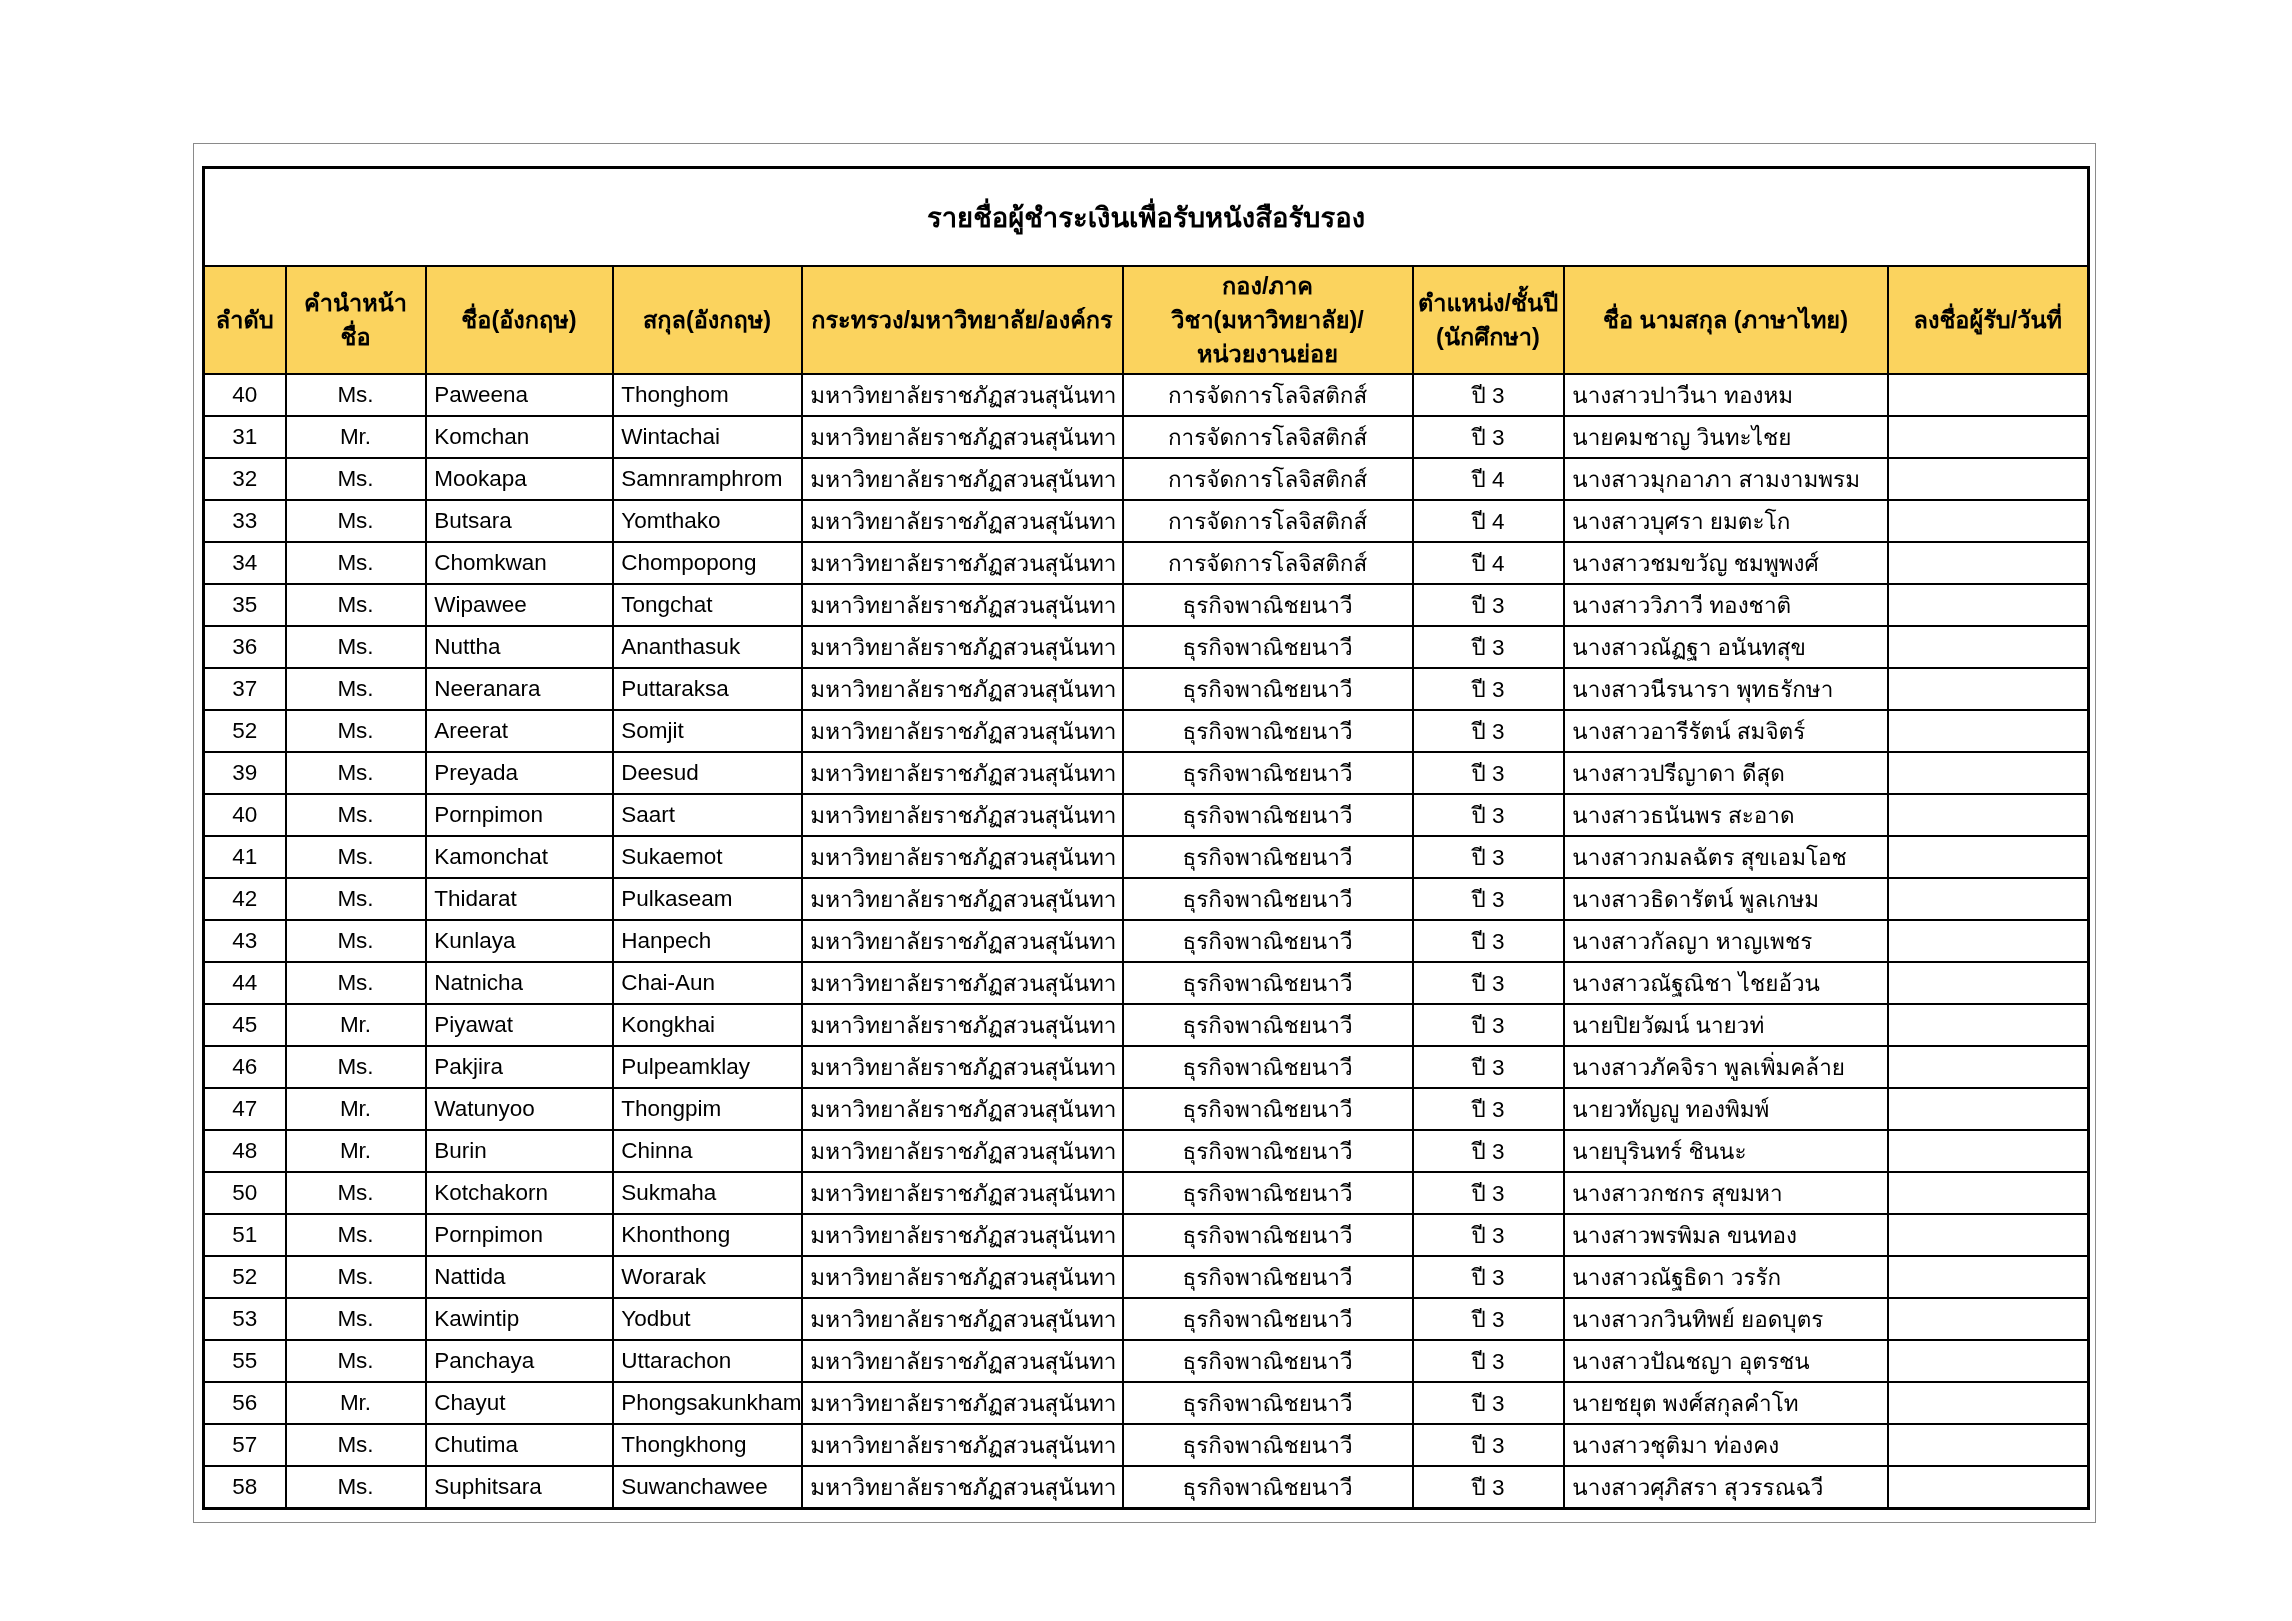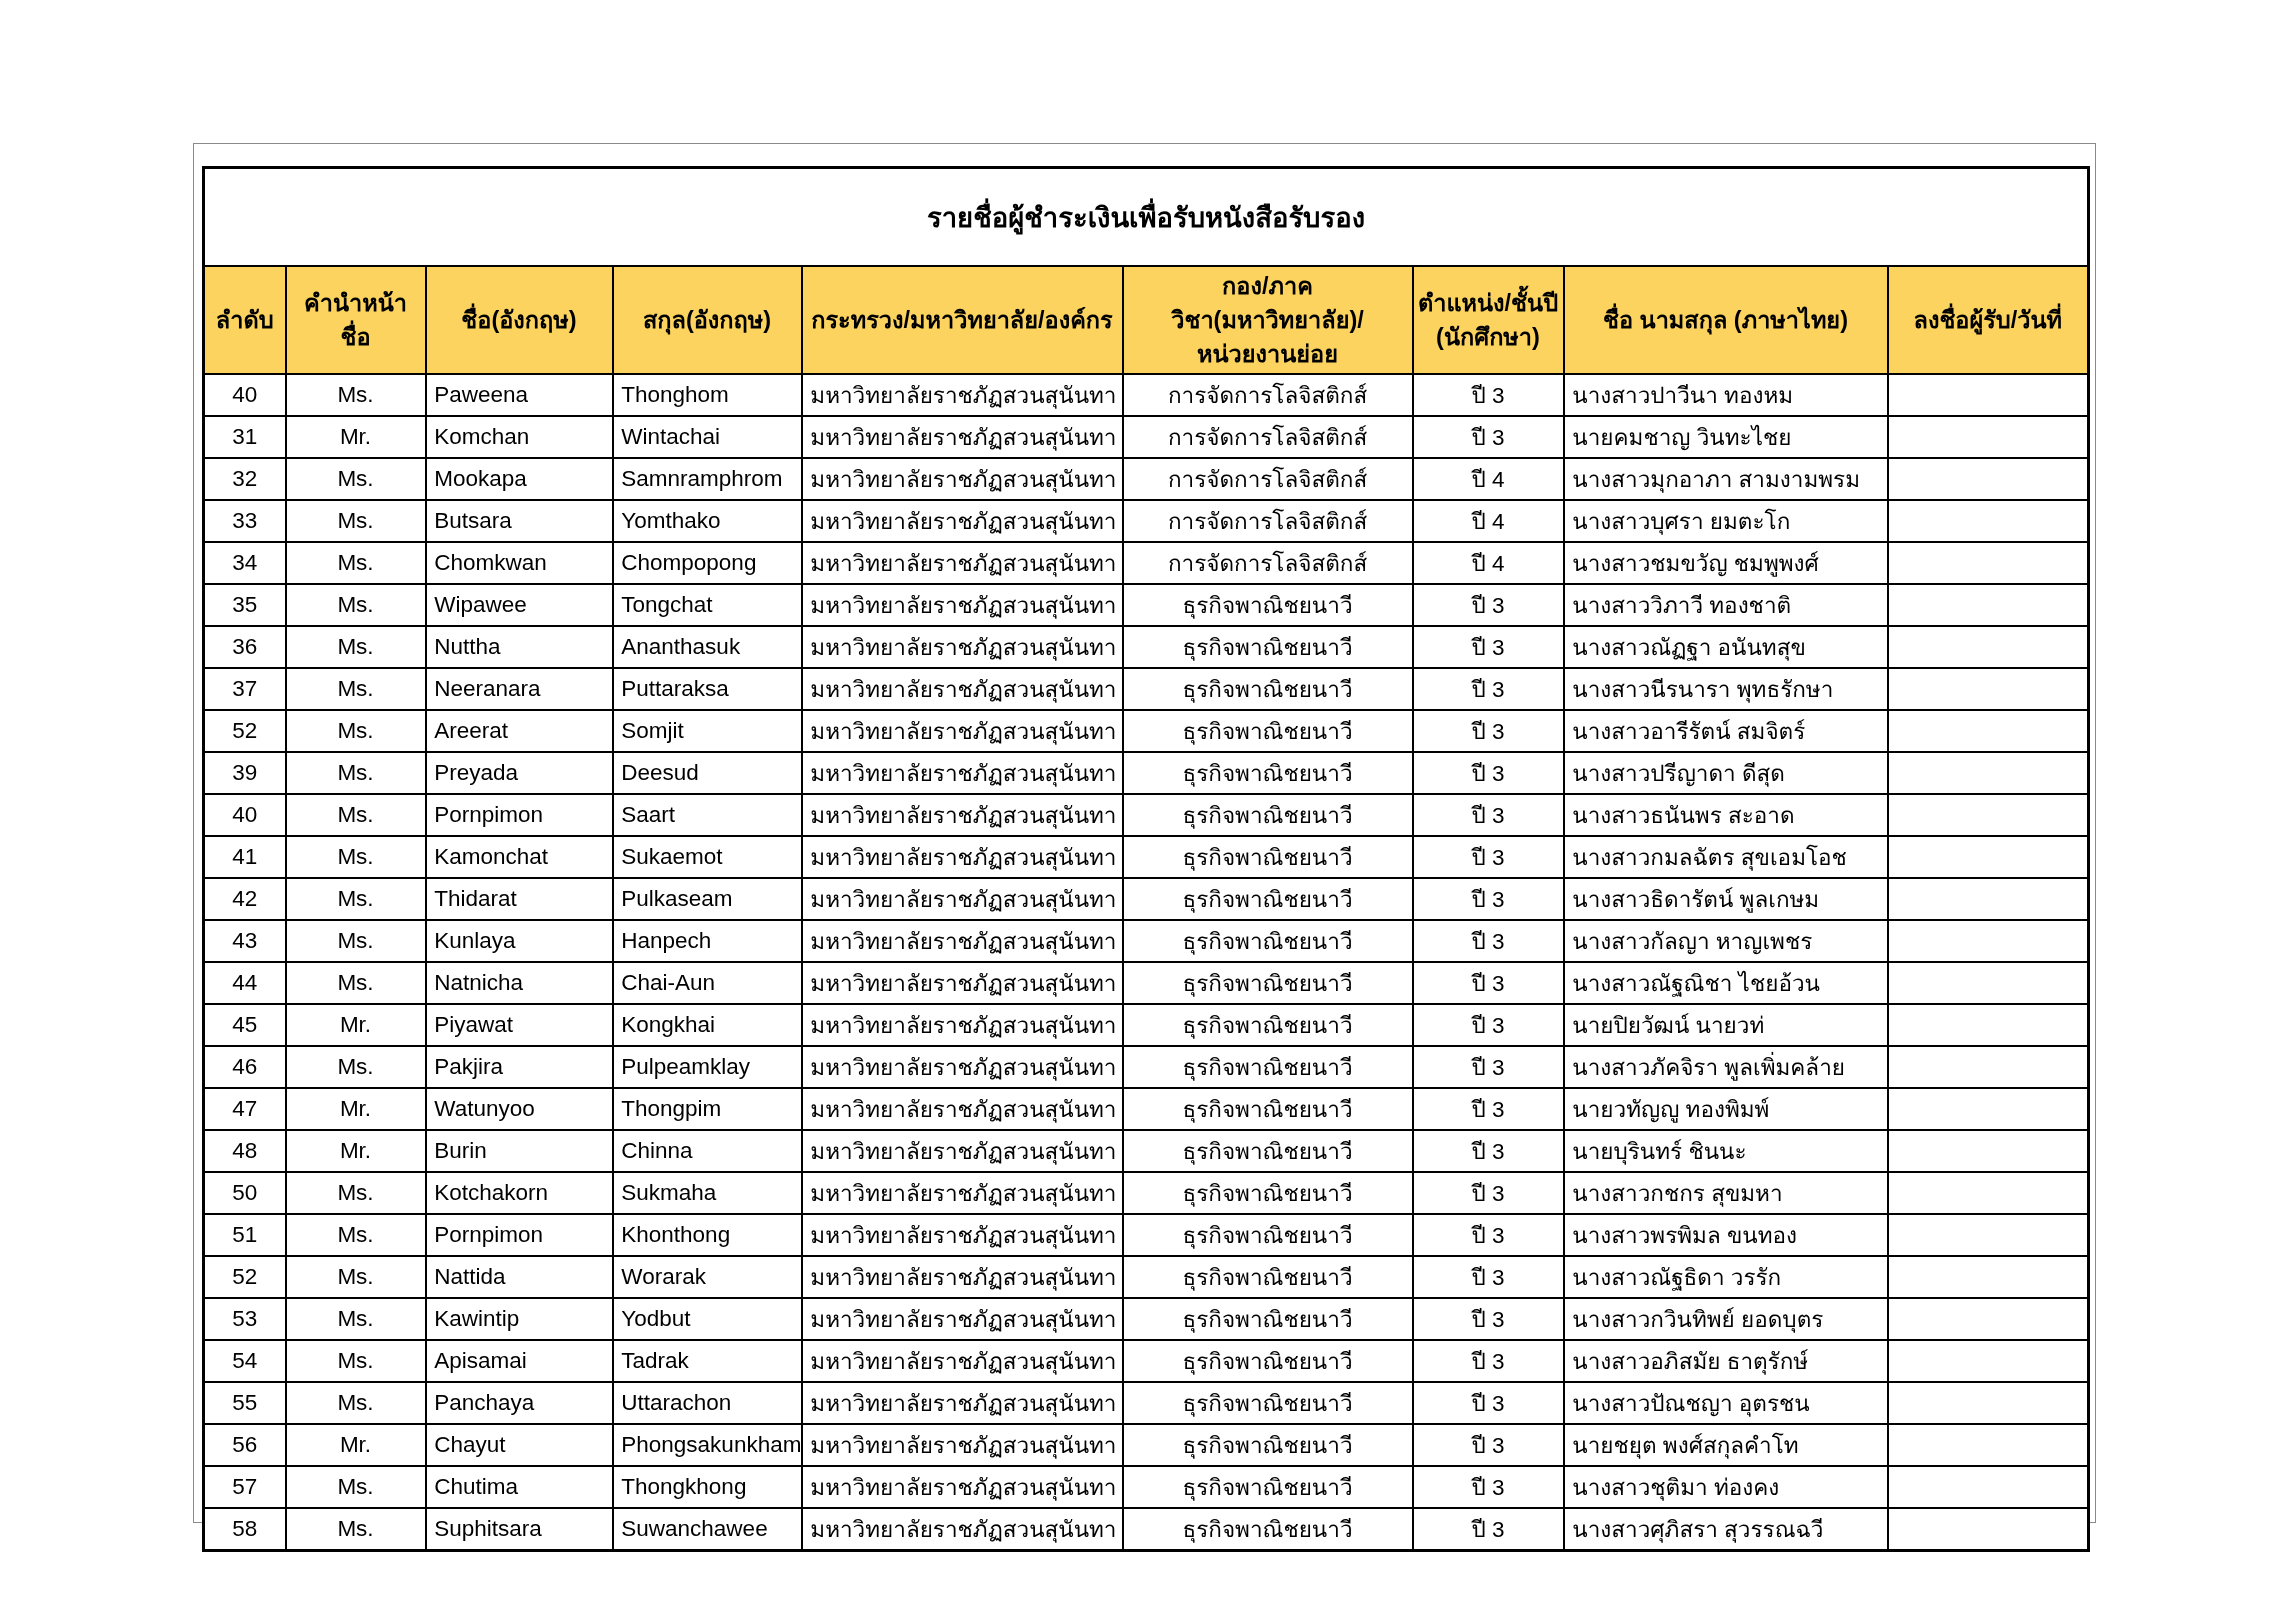--- a/index.html
+++ b/index.html
@@ -323,31 +323,20 @@
         <td class="c-prefix">Ms.</td>
         <td class="c-first">Kawintip</td>
         <td class="c-last">Yodbut</td>
         <td class="c-org">มหาวิทยาลัยราชภัฏสวนสุนันทา</td>
         <td class="c-dept">ธุรกิจพาณิชยนาวี</td>
         <td class="c-year">ปี 3</td>
         <td class="c-thai">นางสาวกวินทิพย์ ยอดบุตร</td>
         <td class="c-sign"></td>
       </tr>
       <tr>
-        <td class="c-num">54</td>
-        <td class="c-prefix">Ms.</td>
-        <td class="c-first">Apisamai</td>
-        <td class="c-last">Tadrak</td>
-        <td class="c-org">มหาวิทยาลัยราชภัฏสวนสุนันทา</td>
-        <td class="c-dept">ธุรกิจพาณิชยนาวี</td>
-        <td class="c-year">ปี 3</td>
-        <td class="c-thai">นางสาวอภิสมัย ธาตุรักษ์</td>
-        <td class="c-sign"></td>
-      </tr>
-      <tr>
         <td class="c-num">55</td>
         <td class="c-prefix">Ms.</td>
         <td class="c-first">Panchaya</td>
         <td class="c-last">Uttarachon</td>
         <td class="c-org">มหาวิทยาลัยราชภัฏสวนสุนันทา</td>
         <td class="c-dept">ธุรกิจพาณิชยนาวี</td>
         <td class="c-year">ปี 3</td>
         <td class="c-thai">นางสาวปัณชญา อุตรชน</td>
         <td class="c-sign"></td>
       </tr>

